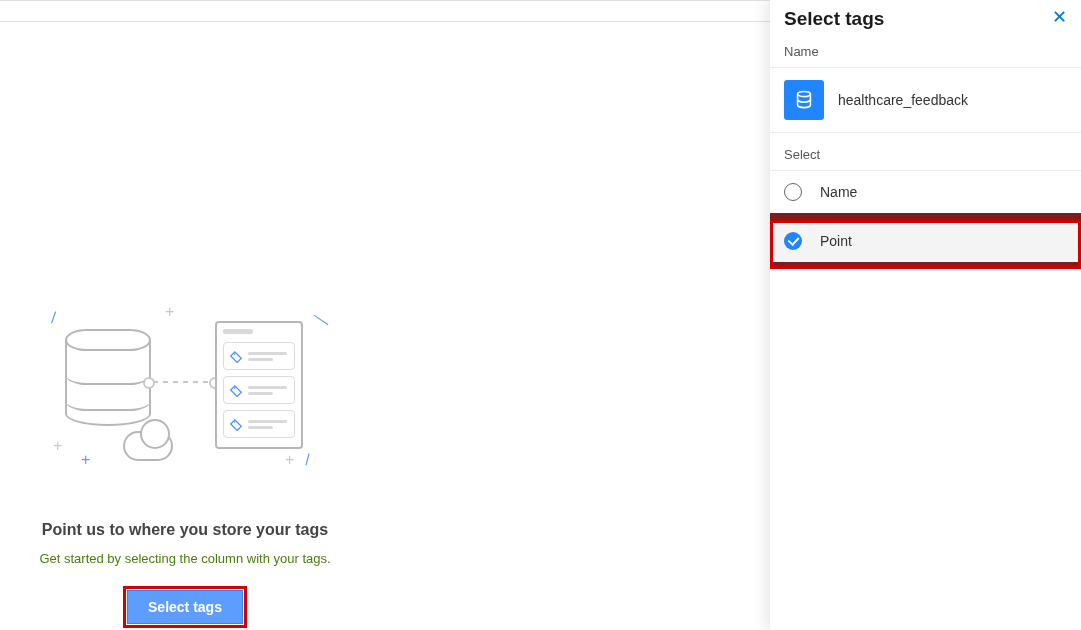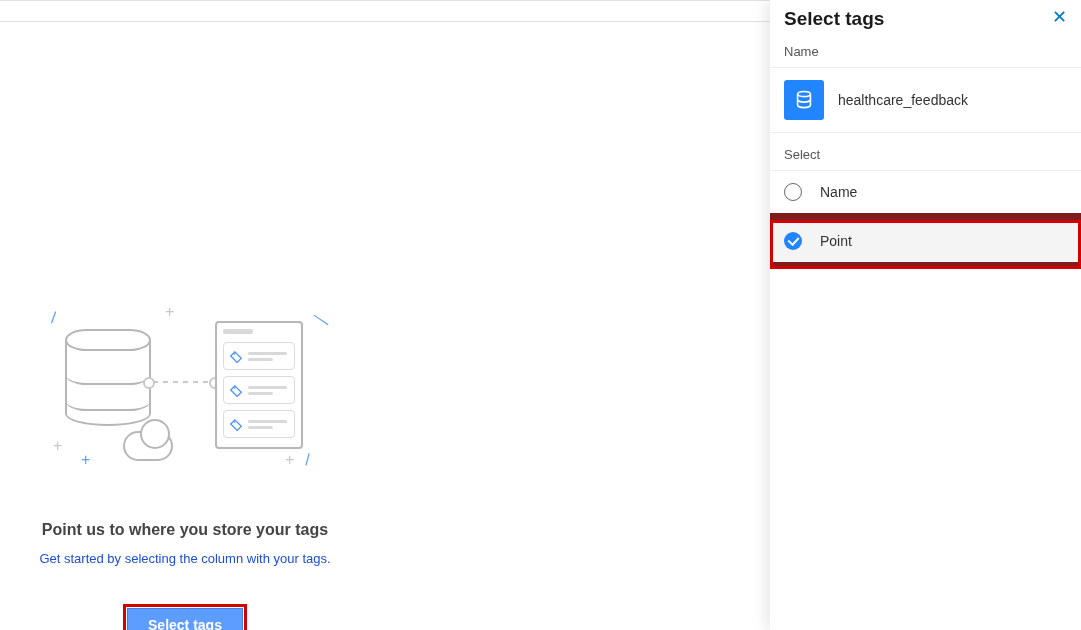--- a/index.html
+++ b/index.html
@@ -185,22 +185,22 @@
     }
     .spark.gray { color: #c8c8c8; }
     .empty-title {
       font-size: 16px;
       color: #444;
       font-weight: 700;
       margin-bottom: 12px;
     }
     .empty-sub {
       font-size: 13px;
-      color: #1d4ed8;
-      margin-bottom: 38px;
+      color: #4d7c0f;
+      margin-bottom: 20px;
     }
     .btn-wrap {
       display: inline-block;
       border: 3px solid #d40000;
       padding: 1px;
     }
     .btn-primary {
       background: #5c9dff;
       color: #fff;
       border: 1px solid #3d82ec;

